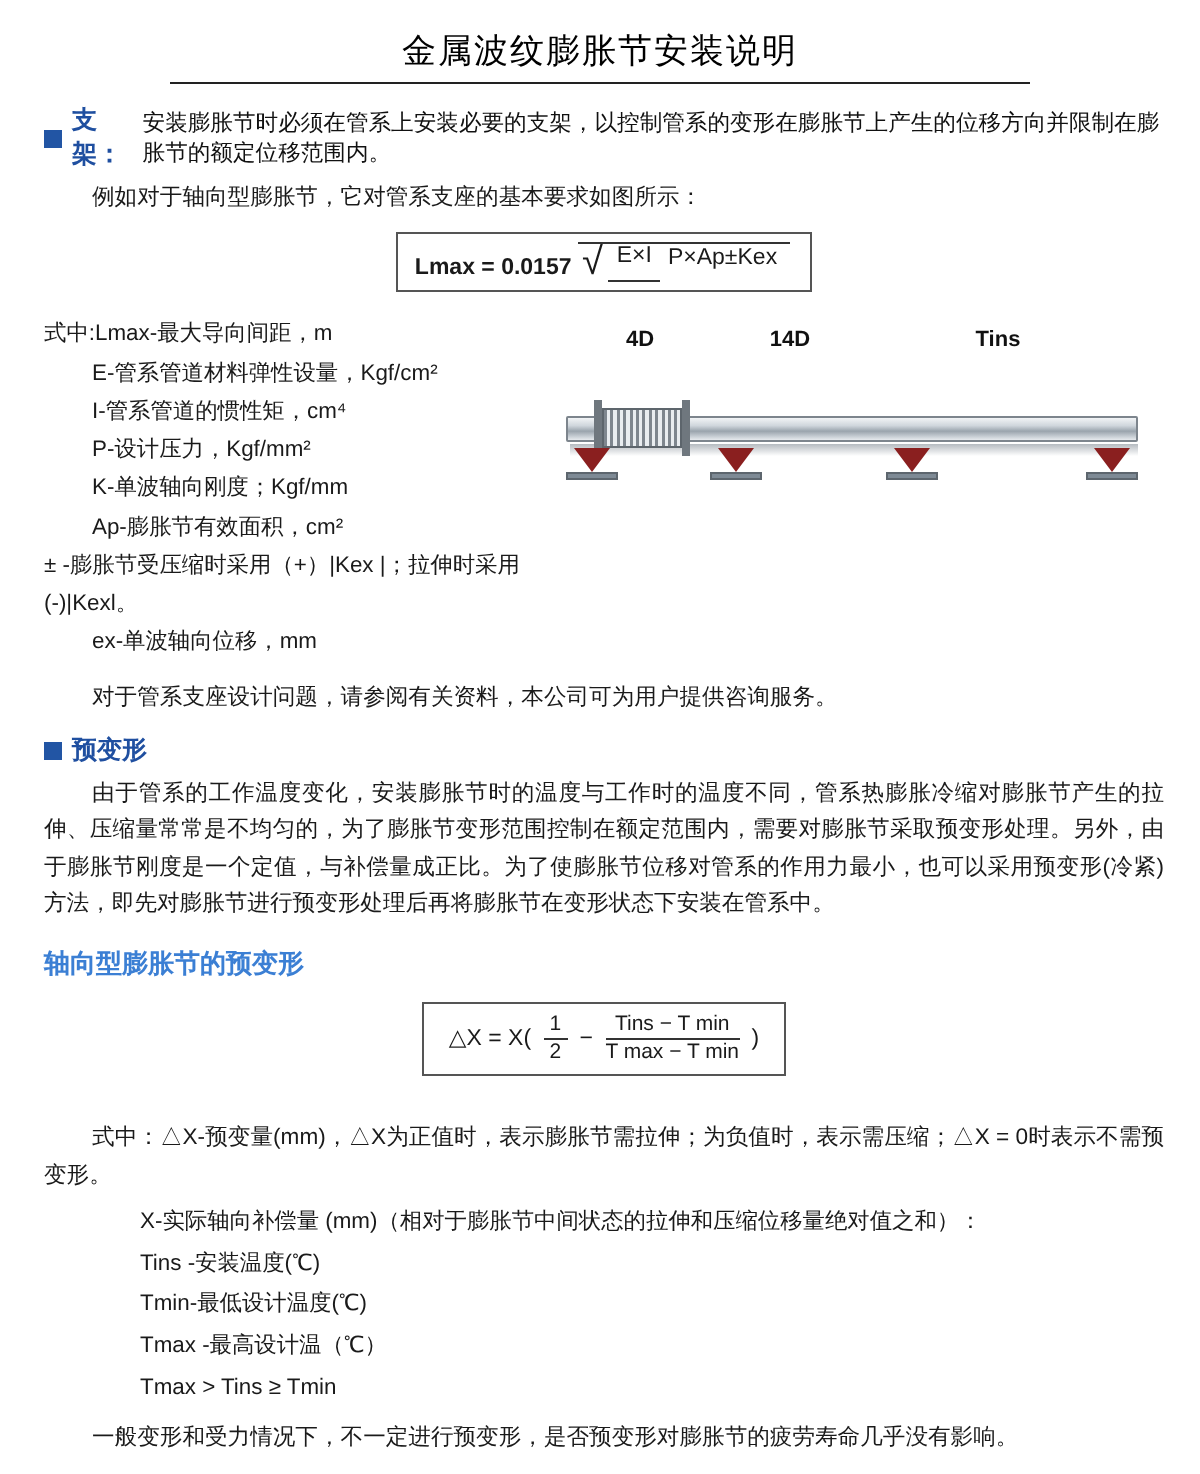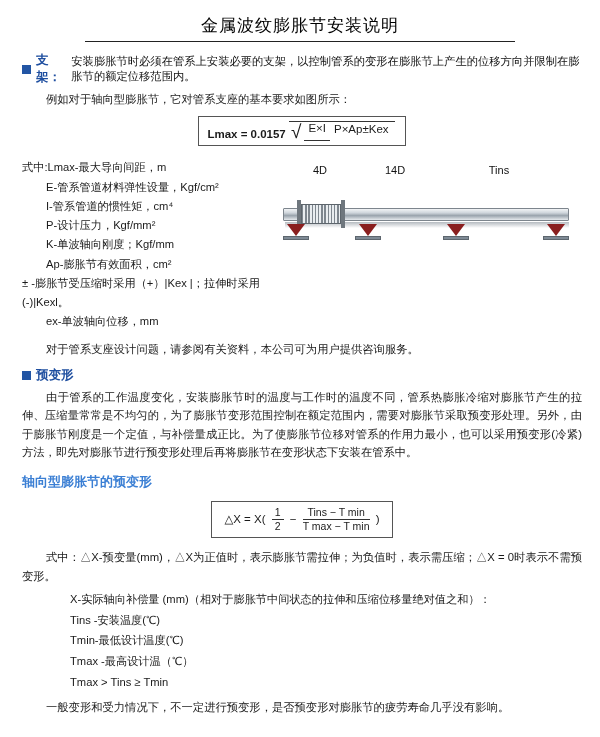--- a/index.html
+++ b/index.html
@@ -133,21 +133,21 @@
   }
   .diagram {
     position: relative;
     width: 300px;
     height: 105px;
     margin-left: 4px;
   }
   .dim-row {
     display: flex;
     font-size: 11px;
-    font-weight: normal;
+    font-weight: bold;
     color: #111;
     margin-bottom: 2px;
     padding-left: 12px;
   }
   .dim-row span {
     text-align: center;
   }
   .d4 { width: 62px; }
   .d14 { width: 88px; }
   .dmax { width: 120px; }
@@ -212,21 +212,21 @@
   .support .base {
     width: 26px;
     height: 4px;
     background: #7e8a95;
     border: 1px solid #5d666e;
     box-sizing: border-box;
   }
   .eq-line {
     text-align: center;
     font-size: 11.5px;
-    margin: 10px 0 10px 0;
+    margin: 10px 0 22px 0;
   }
   .eq-box {
     border: 1px solid #555;
     display: inline-block;
     padding: 5px 12px;
   }
   .small-frac {
     display: inline-flex;
     flex-direction: column;
     vertical-align: middle;

